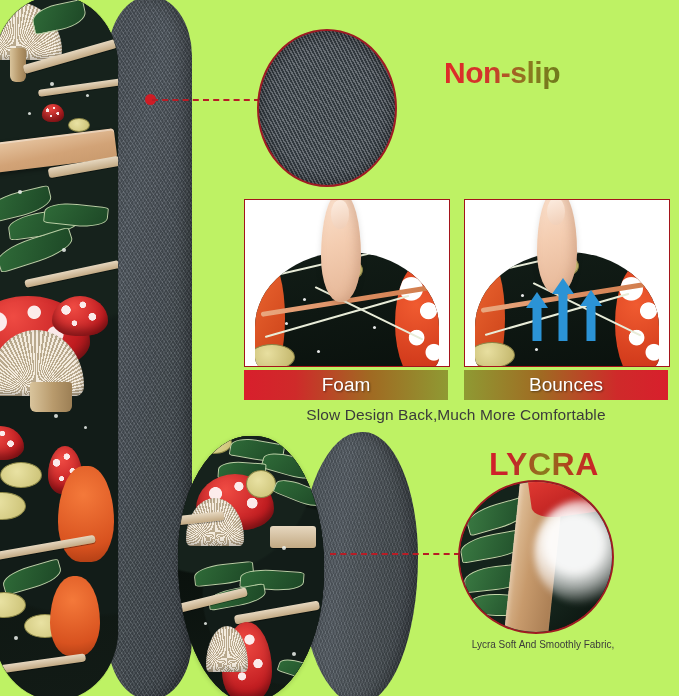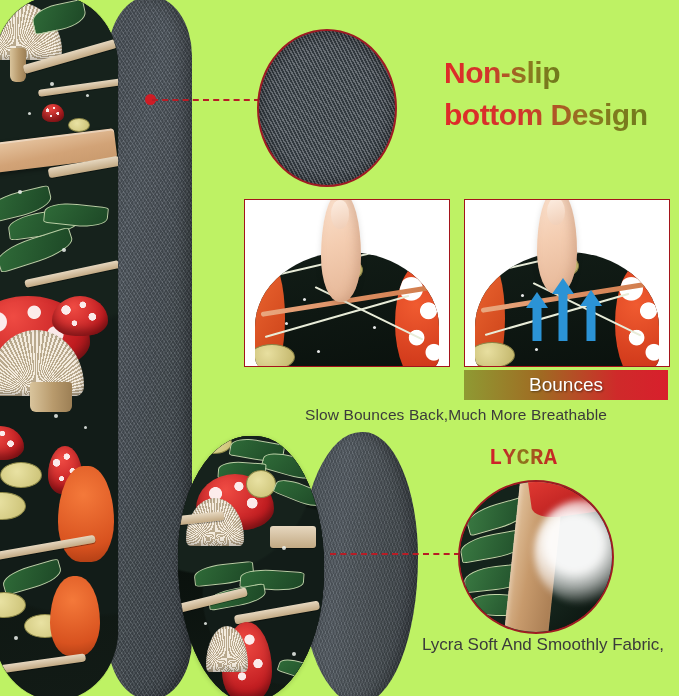--- a/index.html
+++ b/index.html
@@ -132,39 +132,39 @@
     text-shadow:1px 1px 2px rgba(0,0,0,.45);font-family:"Liberation Sans",sans-serif;}
   .lab-foam{left:244px;top:370px;width:204px;
     background:linear-gradient(90deg,#d81f2c 0%,#cf2a2a 25%,#a06a22 62%,#8f9a33 100%);}
   .lab-mem{left:464px;top:370px;width:204px;
     background:linear-gradient(90deg,#8f9a33 0%,#a06a22 38%,#cf2a2a 75%,#d81f2c 100%);}
 
   .cmp-caption{position:absolute;left:244px;top:406px;width:424px;text-align:center;
     font-size:15.5px;color:#3b3b3b;font-family:"Liberation Sans",sans-serif;letter-spacing:.1px;}
 
   
-  .lycra-title{position:absolute;left:489px;top:446px;font-size:22px;font-weight:bold;letter-spacing:.5px;
+  .lycra-title{position:absolute;left:489px;top:446px;font-size:32px;font-weight:bold;letter-spacing:.5px;
     background:linear-gradient(95deg,#d4202a 0%,#c5242a 22%,#8b7a1c 50%,#b2401f 72%,#cf1f28 100%);
-    -webkit-background-clip:text;background-clip:text;color:transparent;white-space:nowrap;font-family:Liberation Mono, monospace;}
+    -webkit-background-clip:text;background-clip:text;color:transparent;white-space:nowrap;}
   .lycra-circle{position:absolute;left:458px;top:480px;width:152px;height:150px;border-radius:50%;
     border:2px solid #9e1b23;overflow:hidden;background:#0a120e;}
   .lycra-circle .bgdark{position:absolute;inset:0;
     background:radial-gradient(circle at 30% 45%,#14231b 0 55%,#080f0b 100%);}
   .lycra-circle .lf{position:absolute;border-radius:52% 8% 52% 8%;
     background:linear-gradient(115deg,#3a7a42,#1e4a28);border:1px solid #c3d7a8;}
   .lycra-circle .wood{position:absolute;left:52px;top:-6px;width:44px;height:166px;
     background:linear-gradient(95deg,#e3c49e,#c79a6c 45%,#a87c52);transform:rotate(6deg);
     box-shadow:inset 2px 0 4px rgba(255,255,255,.3);}
   .lycra-circle .redtop{position:absolute;left:70px;top:-10px;width:96px;height:42px;
     background:linear-gradient(160deg,#e23a32,#a81418);border-radius:0 0 40% 30%;transform:rotate(-8deg);}
   .lycra-circle .glow{position:absolute;right:-18px;top:18px;width:96px;height:104px;border-radius:50%;
     background:radial-gradient(circle at 42% 42%, rgba(255,255,255,.96) 0 34%, rgba(255,255,255,.55) 55%, rgba(255,255,255,0) 76%);
     filter:blur(3px);}
   .lycra-caption{position:absolute;left:410px;top:634px;width:266px;text-align:center;
-    font-size:17px;line-height:21px;color:#3b3b3b;font-family:"Liberation Sans",sans-serif;}
+    font-size:10px;line-height:21px;color:#3b3b3b;font-family:"Liberation Sans",sans-serif;}
 
   
   .mouse-pattern{left:178px;top:436px;width:146px;height:266px;
     border-radius:50% 48% 52% 50%/46% 50% 50% 54%;overflow:hidden;
     background:#0c140f;box-shadow:0 1px 5px rgba(0,0,0,.2);}
   .mouse-gray{left:300px;top:432px;width:118px;height:272px;
     border-radius:52% 46% 50% 50%/50% 46% 54% 50%;
     background:
       repeating-linear-gradient(70deg, rgba(255,255,255,.05) 0 1px, rgba(0,0,0,.10) 1px 3px),
       repeating-linear-gradient(-70deg, rgba(255,255,255,.04) 0 1px, rgba(0,0,0,.09) 1px 3px),
@@ -226,21 +226,20 @@
       <div class="stick" style="left:-4px;top:664px;width:96px;height:8px;transform:rotate(-8deg);"></div>
     </div>
   </div>
 
   <div class="dot" style="left:145px;top:94px;"></div>
   <div class="dash-line" style="left:152px;top:99px;width:108px;"></div>
 
   <div class="abs weave-circle"></div>
 
   <div class="headline hl1">Non-slip</div>
-  <div class="headline hl2">bottom Design</div>
 
   <div class="cmp-panel cmp-foam">
     <div class="pad-photo">
       <div class="edge-l"></div>
       <div class="edge-r"></div>
       <div class="band" style="left:6px;top:60px;width:178px;transform:rotate(-9deg);"></div>
       <div class="thin" style="left:4px;top:26px;width:150px;transform:rotate(-13deg);"></div>
       <div class="thin" style="left:10px;top:84px;width:150px;transform:rotate(-16deg);"></div>
       <div class="thin" style="left:60px;top:34px;width:120px;transform:rotate(26deg);"></div>
       <div class="ycap" style="left:70px;top:6px;width:36px;height:22px;"></div>
@@ -282,25 +281,28 @@
     <div class="arrow" style="left:98px;top:78px;">
       <div class="head" style="top:0;"></div>
       <div class="shaft" style="top:15px;height:48px;"></div>
     </div>
     <div class="arrow" style="left:126px;top:90px;">
       <div class="head" style="top:0;"></div>
       <div class="shaft" style="top:15px;height:36px;"></div>
     </div>
   </div>
 
+  <div class="cmp-label lab-foam">
+    <span>Foam</span>
+  </div>
   <div class="cmp-label lab-mem">
     <span>Bounces</span>
   </div>
 
-  <div class="cmp-caption">Slow Bounces Back,Much More Breathable</div>
+  <div class="cmp-caption">Slow Design Back,Much More Comfortable</div>
 
   <div class="abs mouse-gray"></div>
 
   <div class="abs mouse-pattern">
     <div class="forest">
       <div class="yellowcap" style="left:18px;top:-4px;width:34px;height:20px;"></div>
       <div class="leaf" style="left:52px;top:4px;width:52px;height:18px;transform:rotate(10deg);"></div>
       <div class="leaf" style="left:84px;top:20px;width:56px;height:18px;transform:rotate(16deg);"></div>
       <div class="leaf" style="left:40px;top:26px;width:46px;height:16px;transform:rotate(4deg);"></div>
       <div class="redcap" style="left:18px;top:38px;width:78px;height:56px;"></div>

